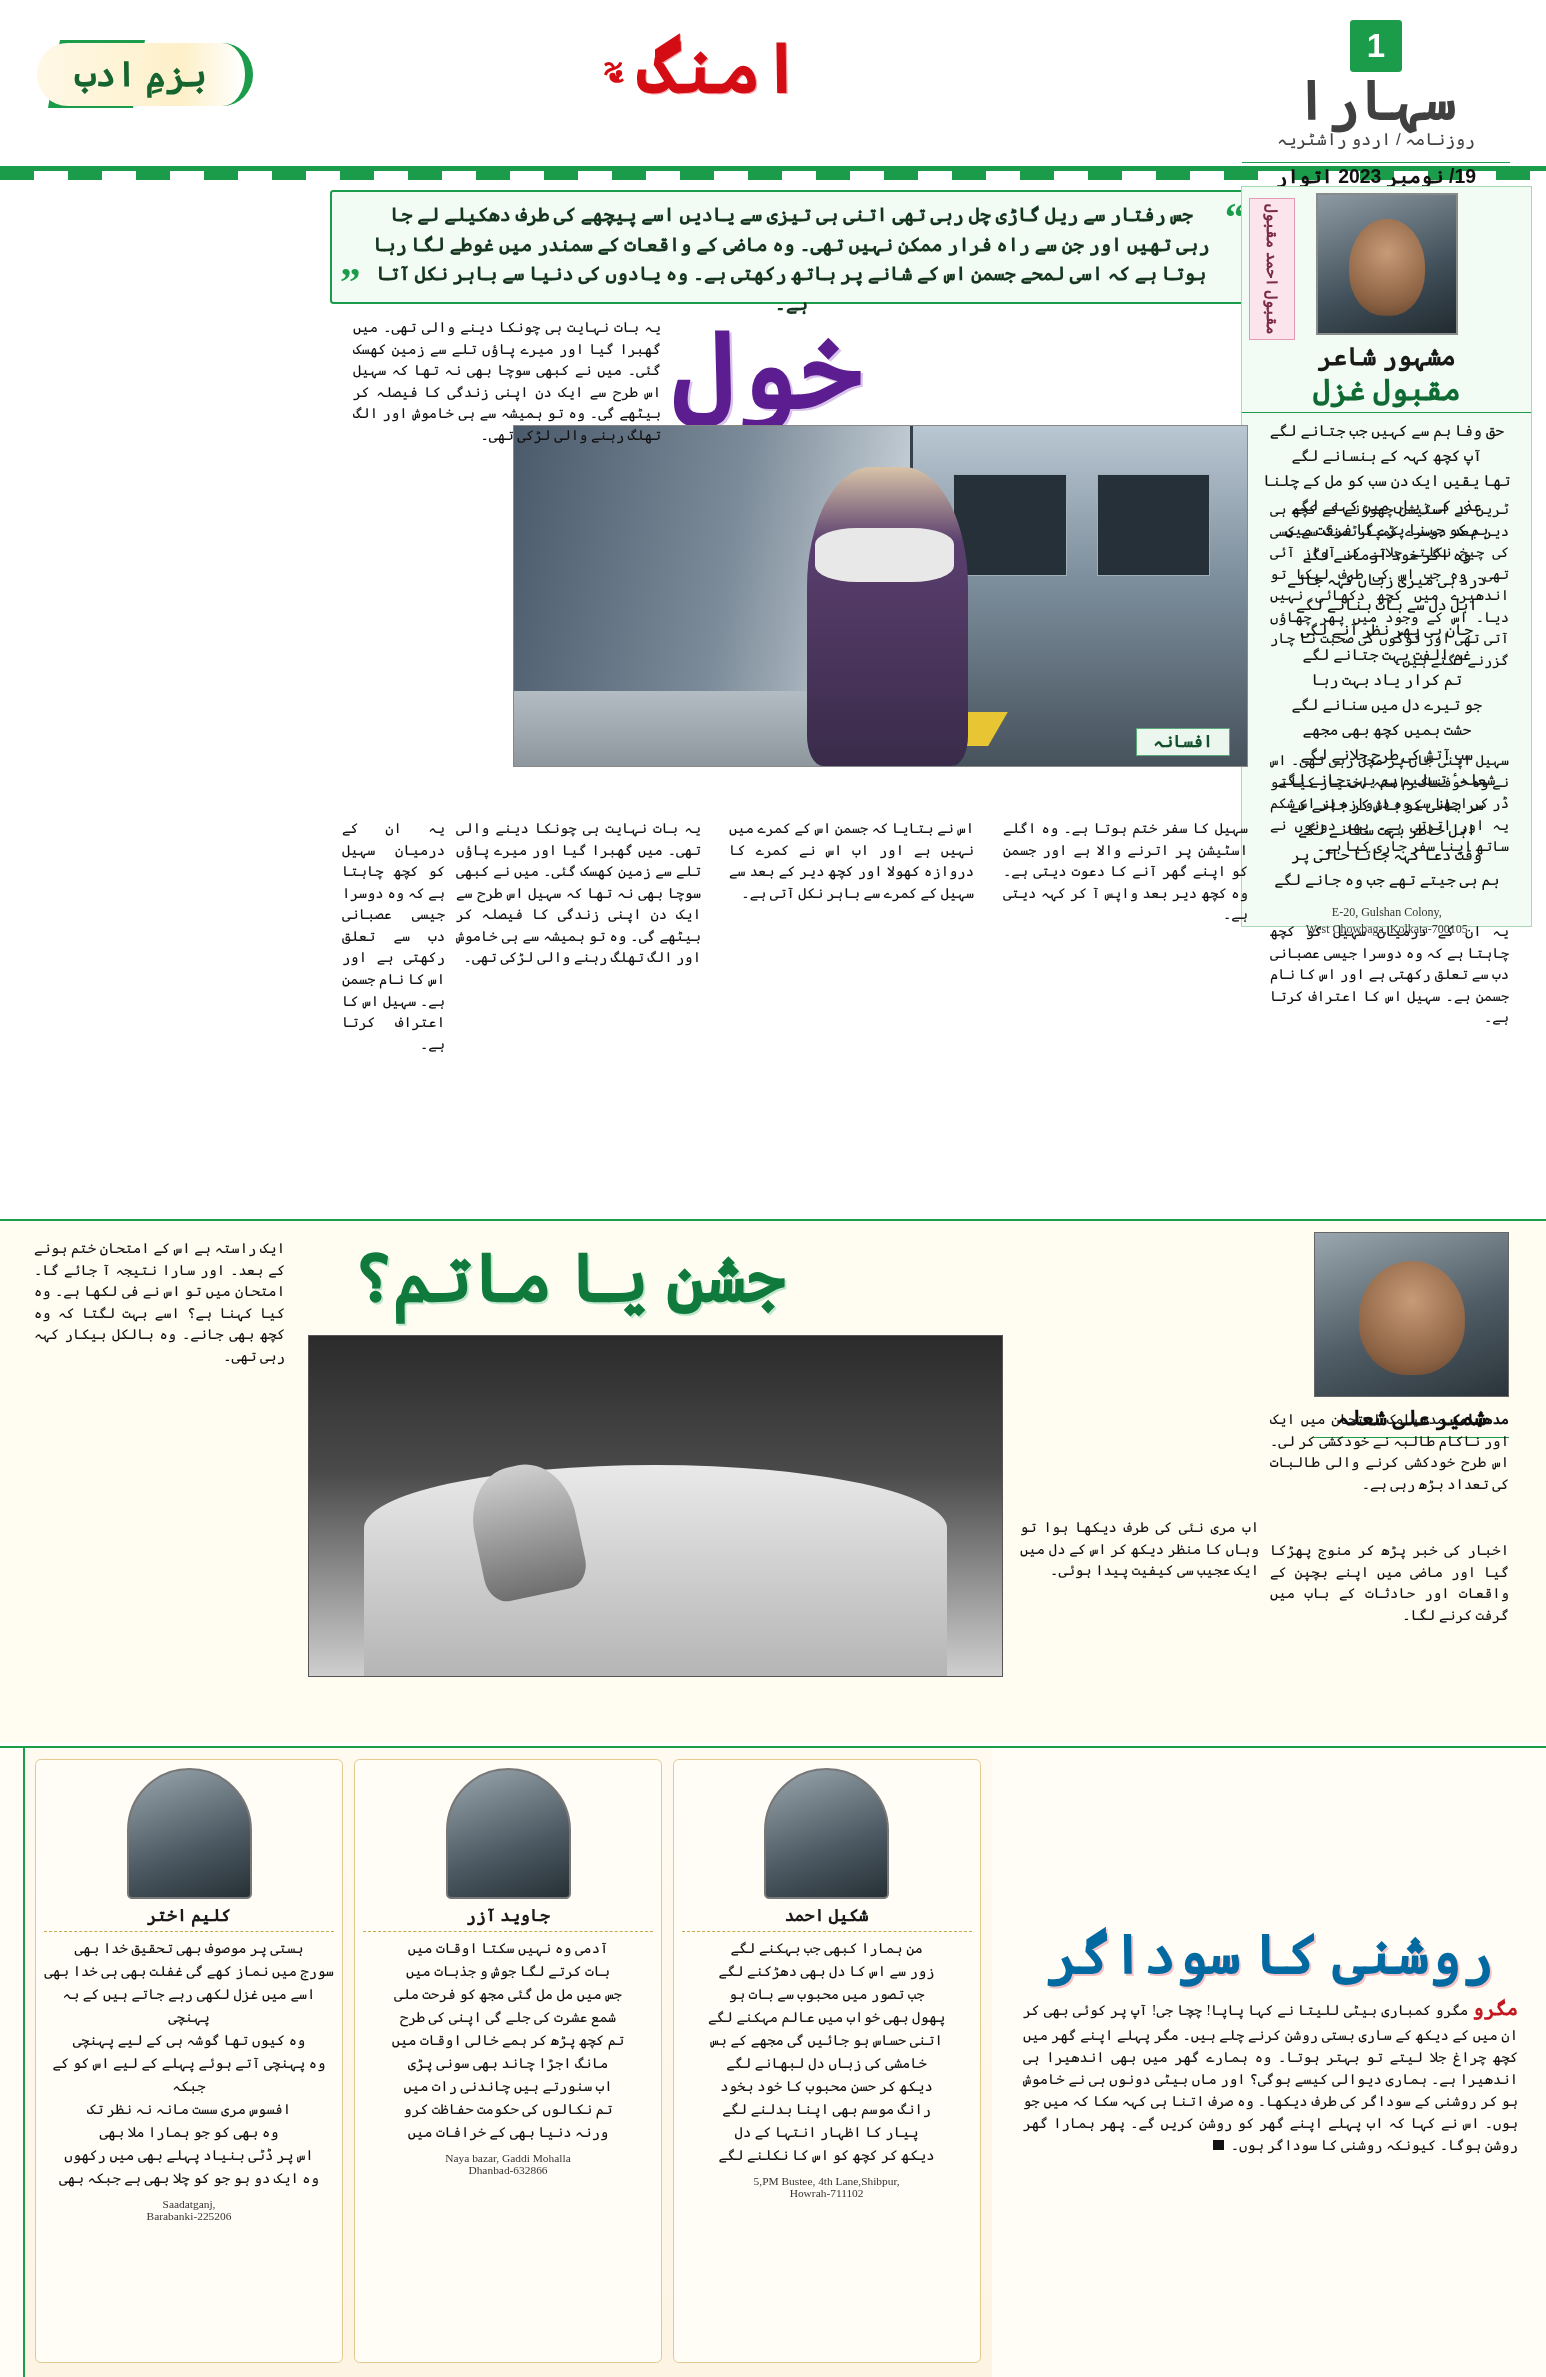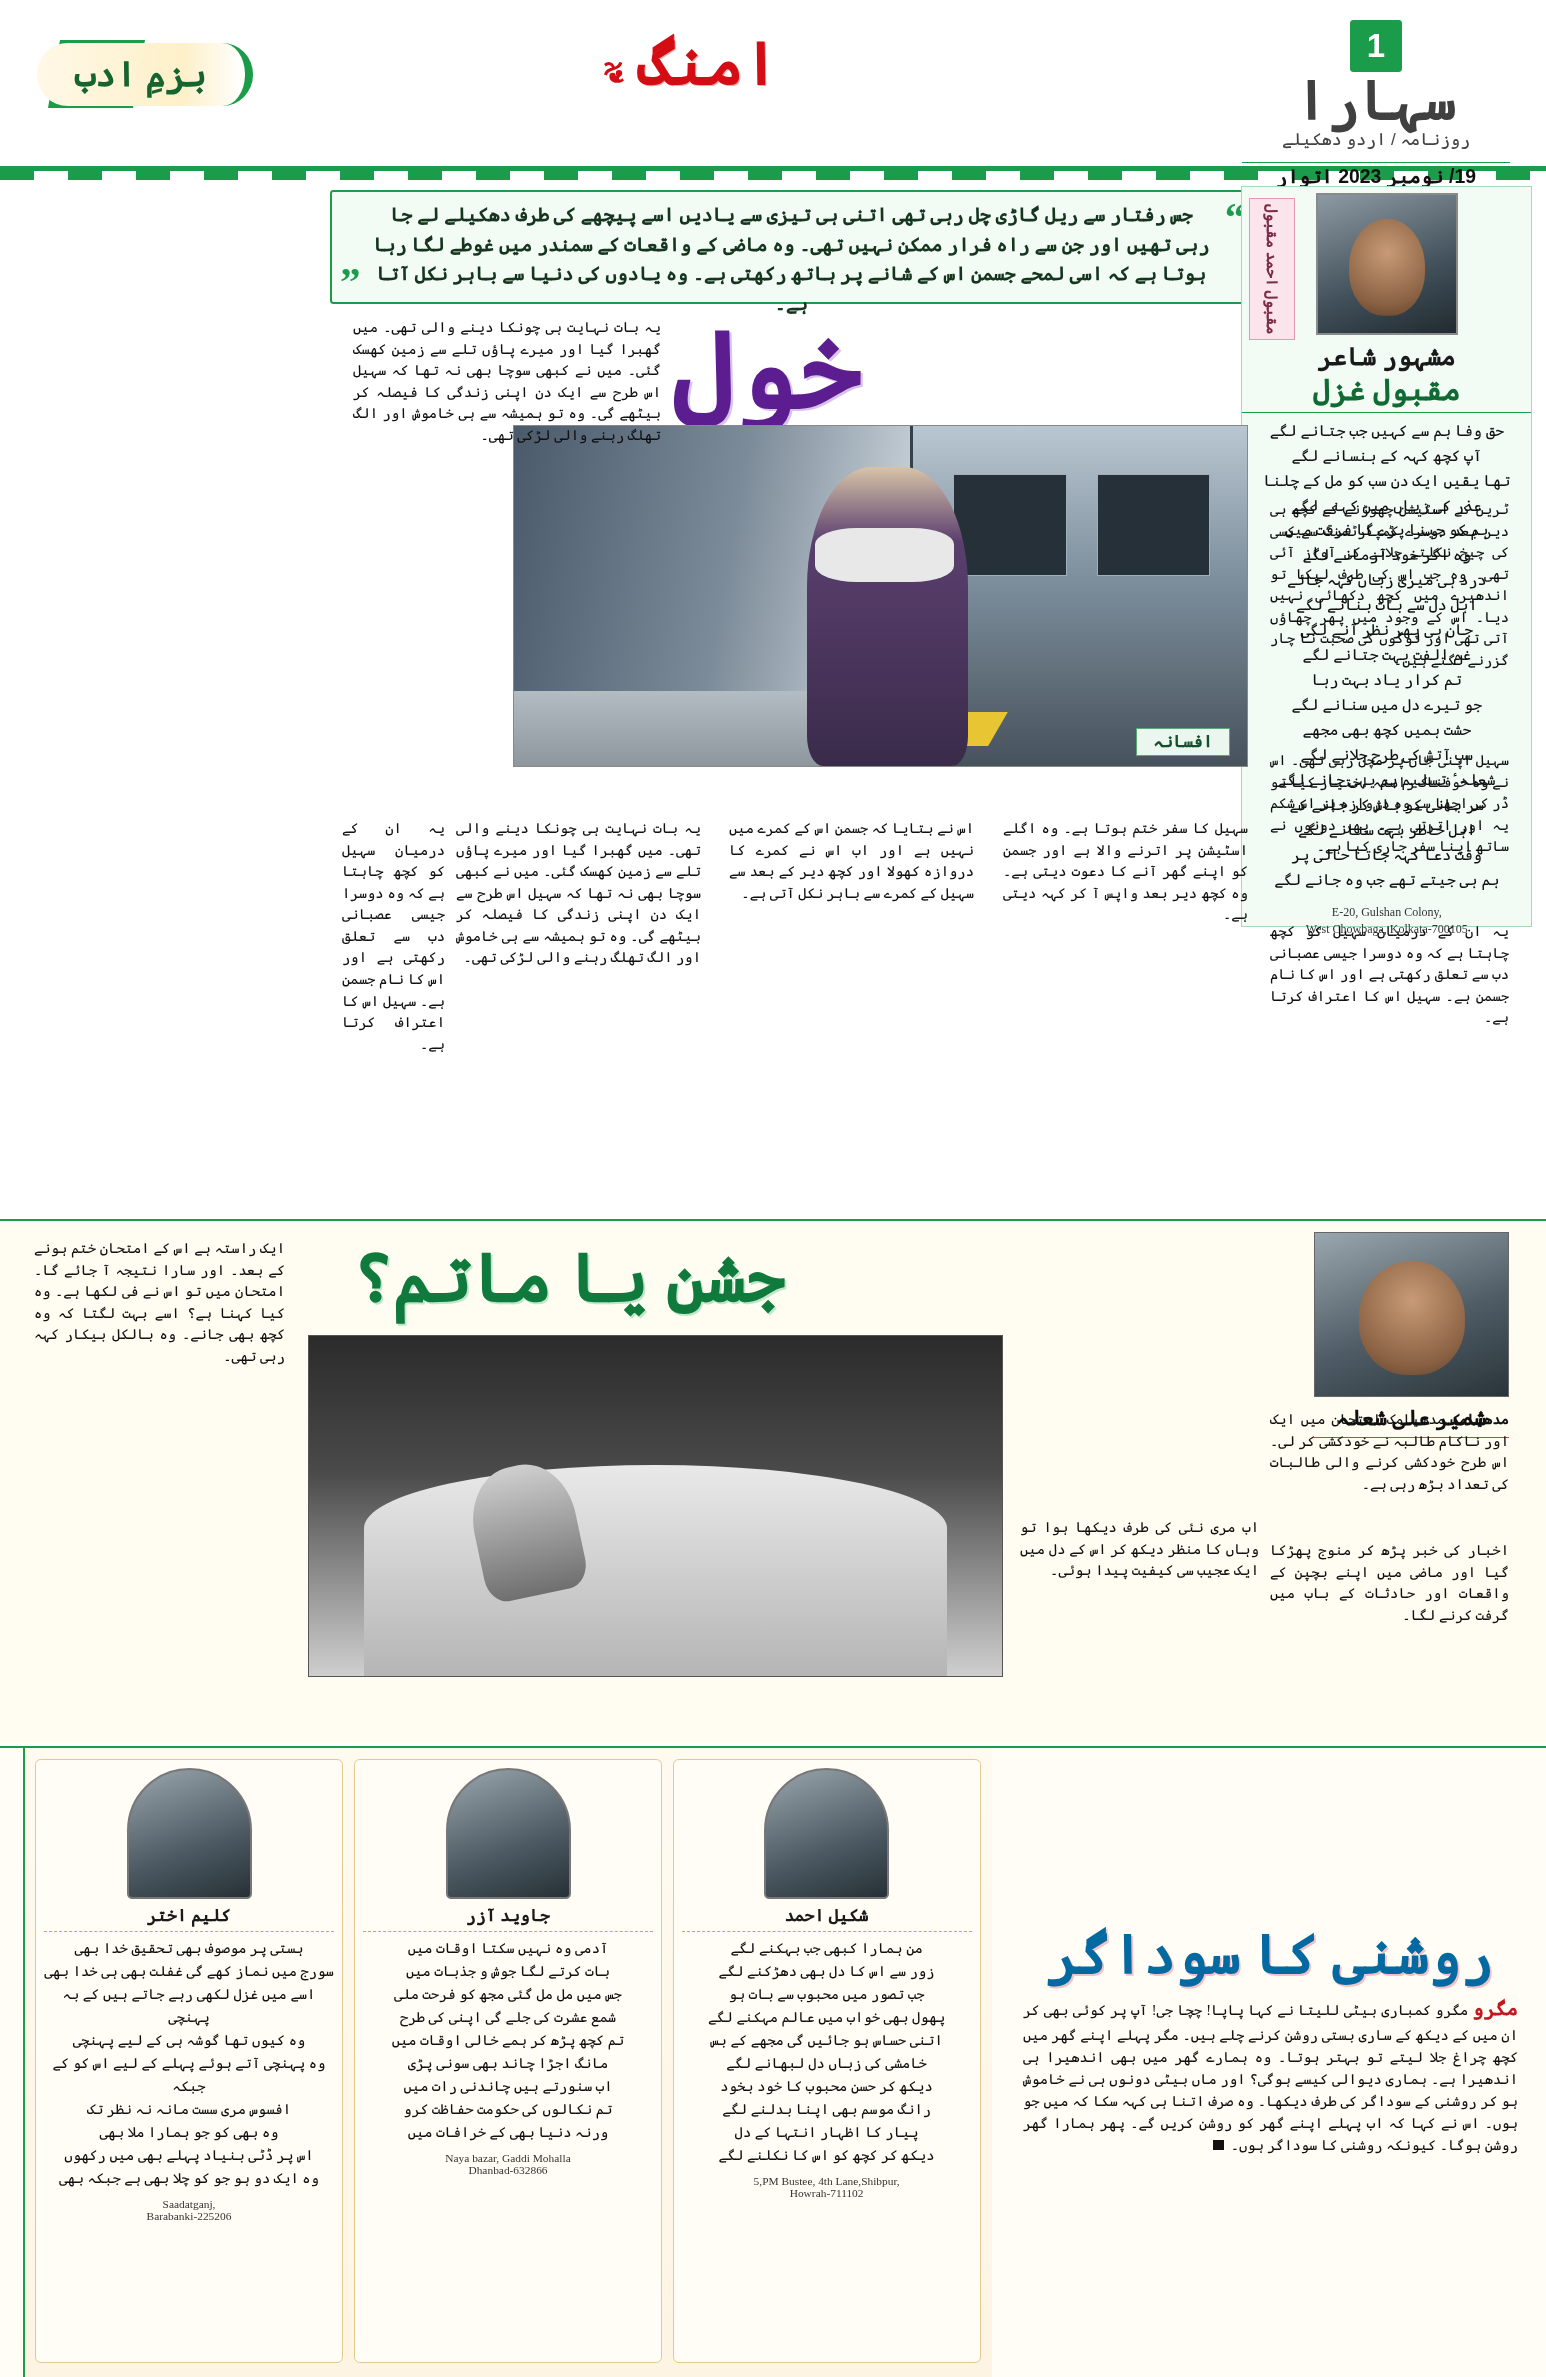--- a/index.html
+++ b/index.html
@@ -49,21 +49,21 @@
     border-right: 8px solid #1a9c4a;
     display:flex; align-items:center; justify-content:center;border-radius:31px;
   }
   .bazm-tag span {
     font-size: 35px; font-weight: bold; color:#16642f;
     font-family:"Liberation Serif", serif;
     letter-spacing: 0.6px;
   }
   .amang-title {
     position:absolute; top: 34px; left: 638px;
-    font-size: 60px; font-weight: bold;
+    font-size: 70px; font-weight: bold;
     color:#d40d14;
     font-family:"Liberation Serif", serif;
     line-height:1;
     text-shadow: 1.1px 1.1px 0 #f5a7a9;
     text-align: right;
   }
   .amang-flourish {
     position:absolute; top: 51px; left: 604px;
     font-size: 34px; color:#d40d14;
   }
@@ -298,21 +298,21 @@
     <div class="bazm-tag">
       <span>بزمِ ادب</span>
     </div>
 
     <div class="amang-flourish">❧</div>
     <div class="amang-title">امنگ</div>
 
     <div class="brand-block">
       <div class="brand-logo">1</div>
       <div class="brand-name">سہارا</div>
-      <div class="brand-sub">روزنامہ / اردو دھکیلے</div>
+      <div class="brand-sub">روزنامہ / اردو راشٹریہ</div>
       <div class="brand-date">19/ نومبر 2023 اتوار</div>
     </div>
   </div>
   <div class="strip"></div>
 
   <div class="sec1">
 
     <div class="quote-box ur">
       <span class="qmark r">“</span>
       <span class="qmark l">”</span>

